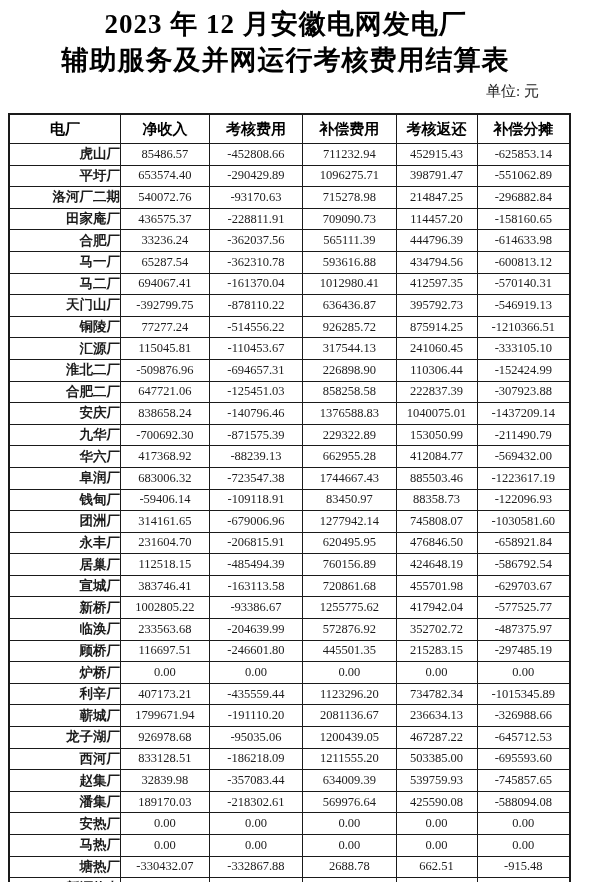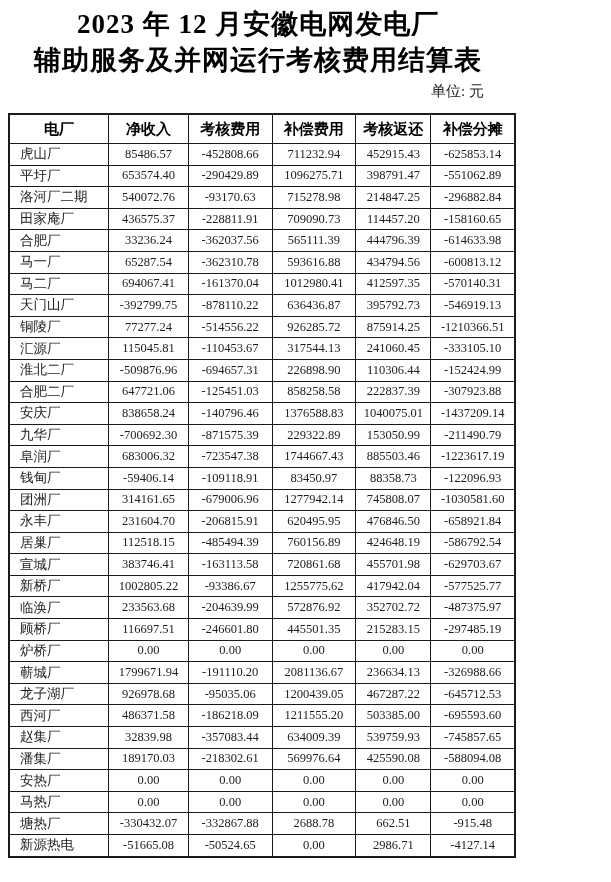--- a/index.html
+++ b/index.html
@@ -2,21 +2,21 @@
 <html><head>
 <meta charset="utf-8">
 <style>
   html, body {
     margin: 0;
     padding: 0;
     background: #ffffff;
   }
   .page {
     position: relative;
-    width: 516px;
+    width: 571px;
     height: 882px;
     background: #ffffff;
     font-family: "Liberation Serif", "DejaVu Serif", serif;
     color: #111111;
     overflow: hidden;
   }
   .title {
     margin: 0;
     padding-top: 6px;
     text-align: center;
@@ -54,23 +54,24 @@
     color: #000000;
   }
   table.settlement td {
     font-size: 12.5px;
     height: 20.6px;
     padding: 0;
     text-align: center;
     color: #1c1c1c;
   }
   table.settlement td.plant-name {
-    text-align: left;
-    padding-left: 10px;
+    text-align: right;
+    padding-left: 22px;
     font-size: 13.5px;
+    font-weight: bold;
   }
   col.c-plant   { width: 116px; }
   col.c-income  { width: 95px;  }
   col.c-assess  { width: 100px; }
   col.c-comp    { width: 100px; }
   col.c-return  { width: 85px;  }
   col.c-share   { width: 99px;  }
 </style>
 </head>
 <body>
@@ -210,20 +211,28 @@
         </tr>
         <tr>
           <td class="plant-name">九华厂</td>
           <td>-700692.30</td>
           <td>-871575.39</td>
           <td>229322.89</td>
           <td>153050.99</td>
           <td>-211490.79</td>
         </tr>
         <tr>
+          <td class="plant-name">华六厂</td>
+          <td>417368.92</td>
+          <td>-88239.13</td>
+          <td>662955.28</td>
+          <td>412084.77</td>
+          <td>-569432.00</td>
+        </tr>
+        <tr>
           <td class="plant-name">阜润厂</td>
           <td>683006.32</td>
           <td>-723547.38</td>
           <td>1744667.43</td>
           <td>885503.46</td>
           <td>-1223617.19</td>
         </tr>
         <tr>
           <td class="plant-name">钱甸厂</td>
           <td>-59406.14</td>
@@ -290,38 +299,46 @@
         </tr>
         <tr>
           <td class="plant-name">炉桥厂</td>
           <td>0.00</td>
           <td>0.00</td>
           <td>0.00</td>
           <td>0.00</td>
           <td>0.00</td>
         </tr>
         <tr>
+          <td class="plant-name">利辛厂</td>
+          <td>407173.21</td>
+          <td>-435559.44</td>
+          <td>1123296.20</td>
+          <td>734782.34</td>
+          <td>-1015345.89</td>
+        </tr>
+        <tr>
           <td class="plant-name">蕲城厂</td>
           <td>1799671.94</td>
           <td>-191110.20</td>
           <td>2081136.67</td>
           <td>236634.13</td>
           <td>-326988.66</td>
         </tr>
         <tr>
           <td class="plant-name">龙子湖厂</td>
           <td>926978.68</td>
           <td>-95035.06</td>
           <td>1200439.05</td>
           <td>467287.22</td>
           <td>-645712.53</td>
         </tr>
         <tr>
           <td class="plant-name">西河厂</td>
-          <td>486371.58</td>
+          <td>833128.51</td>
           <td>-186218.09</td>
           <td>1211555.20</td>
           <td>503385.00</td>
           <td>-695593.60</td>
         </tr>
         <tr>
           <td class="plant-name">赵集厂</td>
           <td>32839.98</td>
           <td>-357083.44</td>
           <td>634009.39</td>

